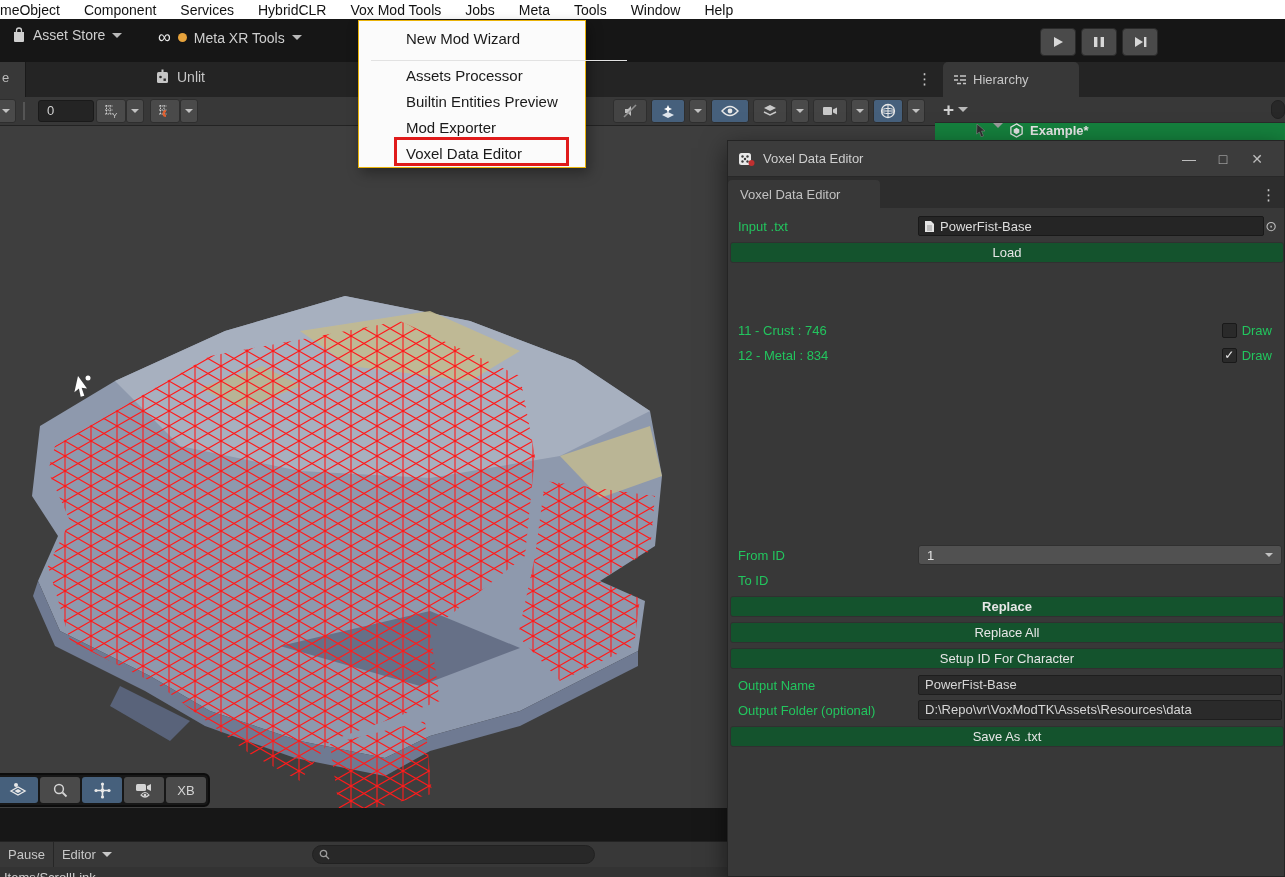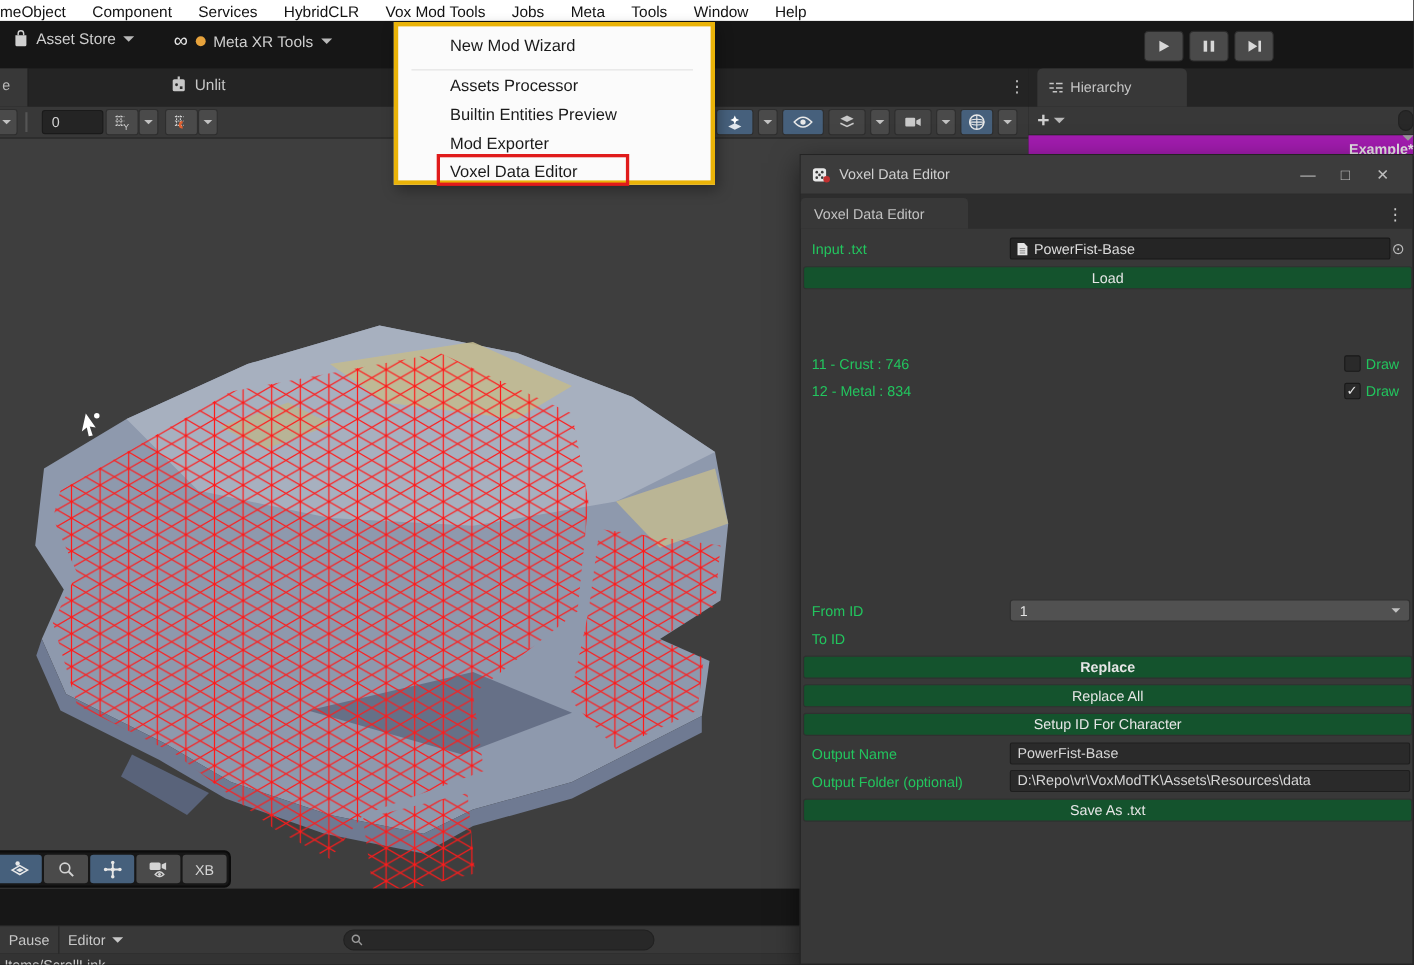--- a/index.html
+++ b/index.html
@@ -52,22 +52,22 @@
   .search-pill { height:19px; background:#282828; border:1px solid #212121; border-radius:10px;
     display:flex; align-items:center; padding:0 6px; color:#9a9a9a; }
 
   
   #hier-tabstrip { left:935px; top:62px; width:350px; height:35px; background:#242424; }
   .tab-active { position:absolute; left:8px; top:0; width:136px; height:35px; background:#383838;
     border-radius:5px 5px 0 0; display:flex; align-items:center; gap:6px; padding:0 10px;
     color:#c6c6c6; font-size:13px; }
   #hier-toolbar { left:935px; top:97px; width:350px; height:26px; background:#383838;
     border-bottom:1px solid #2a2a2a; display:flex; align-items:center; padding:0 8px; color:#d0d0d0; }
-  #hier-row { left:935px; top:123px; width:350px; height:19px; background:#a21caf;
-    display:flex; align-items:flex-end; color:#e6e6e6; font-size:13px; font-weight:bold;flex-direction:column; }
+  #hier-row { left:935px; top:123px; width:350px; height:19px; background:#15803d;
+    display:flex; align-items:flex-start; color:#e6e6e6; font-size:13px; font-weight:bold; }
 
   
   #voxwin { left:727px; top:140px; width:558px; height:737px; background:#383838;
     box-shadow:0 8px 24px rgba(0,0,0,.55); z-index:10; border:1px solid #242424; }
   #voxwin-title { height:36px; background:#3c3c3c; border-bottom:1px solid #282828;
     display:flex; align-items:center; padding:0 10px; color:#cfcfcf; font-size:13px; gap:8px; }
   .wctl { width:34px; height:24px; display:flex; align-items:center; justify-content:center;
     color:#bdbdbd; font-size:14px; }
   #voxwin-tabs { height:31px; background:#2d2d2d; display:flex; align-items:flex-end; }
   .vox-tab { width:152px; height:28px; background:#383838; color:#c2c2c2; font-size:13px;
@@ -86,22 +86,22 @@
   .udrop .mini-caret { margin-left:auto; }
   .objfield { position:absolute; left:190px; width:346px; height:20px; background:#252525;
     border:1px solid #191919; border-radius:2px; color:#dcdcdc; font-size:13px;
     display:flex; align-items:center; gap:5px; padding:0 5px; }
   .picker { position:absolute; right:4px; width:18px; height:18px; color:#bdbdbd;
     display:flex; align-items:center; justify-content:center; font-size:14px; }
   .chk { width:15px; height:15px; background:#2a2a2a; border:1px solid #191919; border-radius:2px;
     display:flex; align-items:center; justify-content:center; color:#e8e8e8; font-size:12px; }
 
   
-  #ctxmenu { left:358px; top:20px; width:292px; height:148px; background:#fbfbfb;
-    border:4px solid #eab308; box-shadow:3px 5px 12px rgba(0,0,0,.35); z-index:20;
+  #ctxmenu { left:358px; top:20px; width:228px; height:148px; background:#fbfbfb;
+    border:1px solid #eab308; box-shadow:3px 5px 12px rgba(0,0,0,.35); z-index:20;
     font-size:15px; color:#1a1a1a; }
   .ctx-item { position:absolute; left:47px; white-space:nowrap; }
   .ctx-sep { position:absolute; left:12px; width:256px; height:1px; background:#e2e2e2; }
   #ctx-highlight { position:absolute; left:35px; top:116px; width:175px; height:29px;
     border:3px solid #e01b1b; }
 </style>
 </head>
 <body>
 
 <div id="stage">

